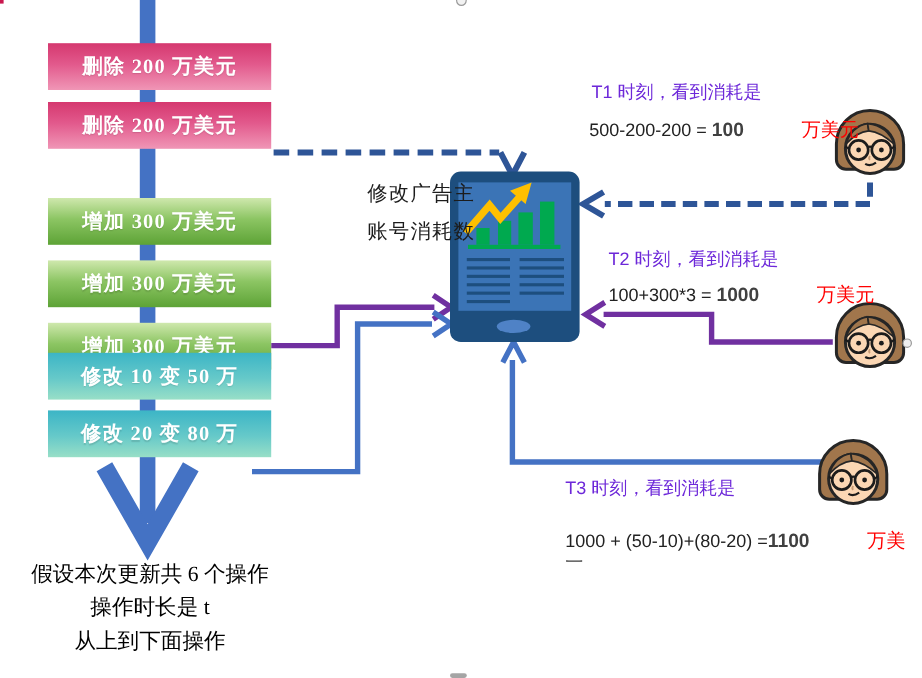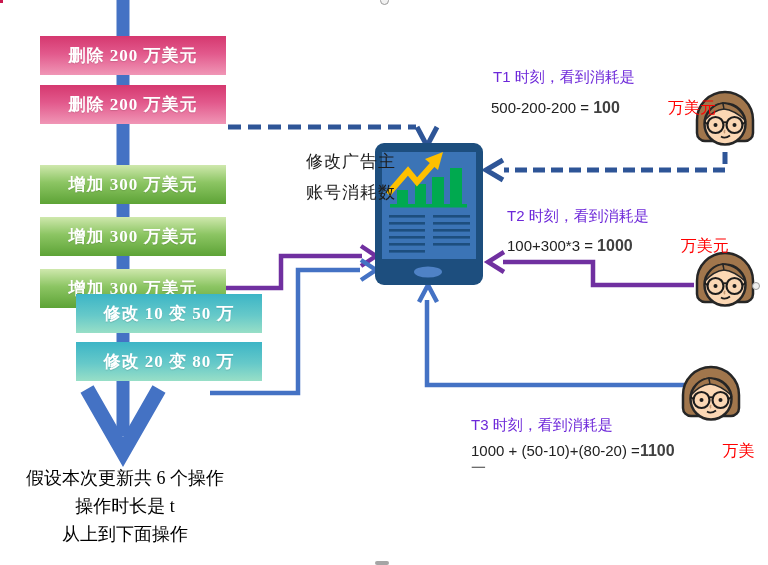--- a/index.html
+++ b/index.html
@@ -22,21 +22,21 @@
     color: #ffffff;
     font-weight: bold;
     font-size: 17px;
     letter-spacing: 1px;
     line-height: 39px;
     font-family: "Liberation Serif", serif;
     text-shadow: 0 1px 1px rgba(0,0,0,0.12);
   }
   .op-delete { background: linear-gradient(180deg, #d5386f 0%, #e2598c 45%, #f096b6 100%); }
   .op-add    { background: linear-gradient(180deg, #cfe8ad 0%, #8cc563 45%, #5da336 100%); margin-top: 28px; }
-  .op-modify { background: linear-gradient(180deg, #3cb5c6 0%, #66c9c9 55%, #98dfc7 100%); margin-left: 36px; }
+  .op-modify { background: linear-gradient(180deg, #3cb5c6 0%, #66c9c9 55%, #98dfc7 100%); }
 
   
   .footer-text {
     position: absolute;
     left: 2px; top: 464px; width: 246px;
     text-align: center;
     font-size: 18px;
     line-height: 28px;
     color: #000000;
     font-family: "Liberation Serif", serif;
@@ -212,21 +212,21 @@
     <span>修改广告主</span>
     <span>账号消耗数</span>
   </div>
 
   <div class="anno-title" style="left:493px; top:68px;">T1 时刻，看到消耗是</div>
   <div class="anno-formula" style="left:491px; top:98px;"><span>500-200-200 = </span><span class="hl-num">100</span><span class="hl-unit"> 万美元</span></div>
 
   <div class="anno-title" style="left:507px; top:207px;text-align:right;">T2 时刻，看到消耗是</div>
   <div class="anno-formula" style="left:507px; top:236px;"><span>100+300*3 = </span><span class="hl-num">1000</span><span class="hl-unit"> 万美元</span></div>
 
-  <div class="anno-title" style="left:471px; top:416px;">T3 时刻，看到消耗是</div>
+  <div class="anno-title" style="left:471px; top:398px;">T3 时刻，看到消耗是</div>
   <div class="anno-formula" style="left:471px; top:441px;"><span>1000 + (50-10)+(80-20) =</span><span class="hl-num">1100</span><span class="hl-unit"> 万美</span></div>
   <div class="anno-overflow" style="left:471px; top:459px;">一</div>
 
   <div class="footer-text">
     <span>假设本次更新共 6 个操作</span>
     <span>操作时长是 t</span>
     <span>从上到下面操作</span>
   </div>
 
   <div class="dot-red"></div>

